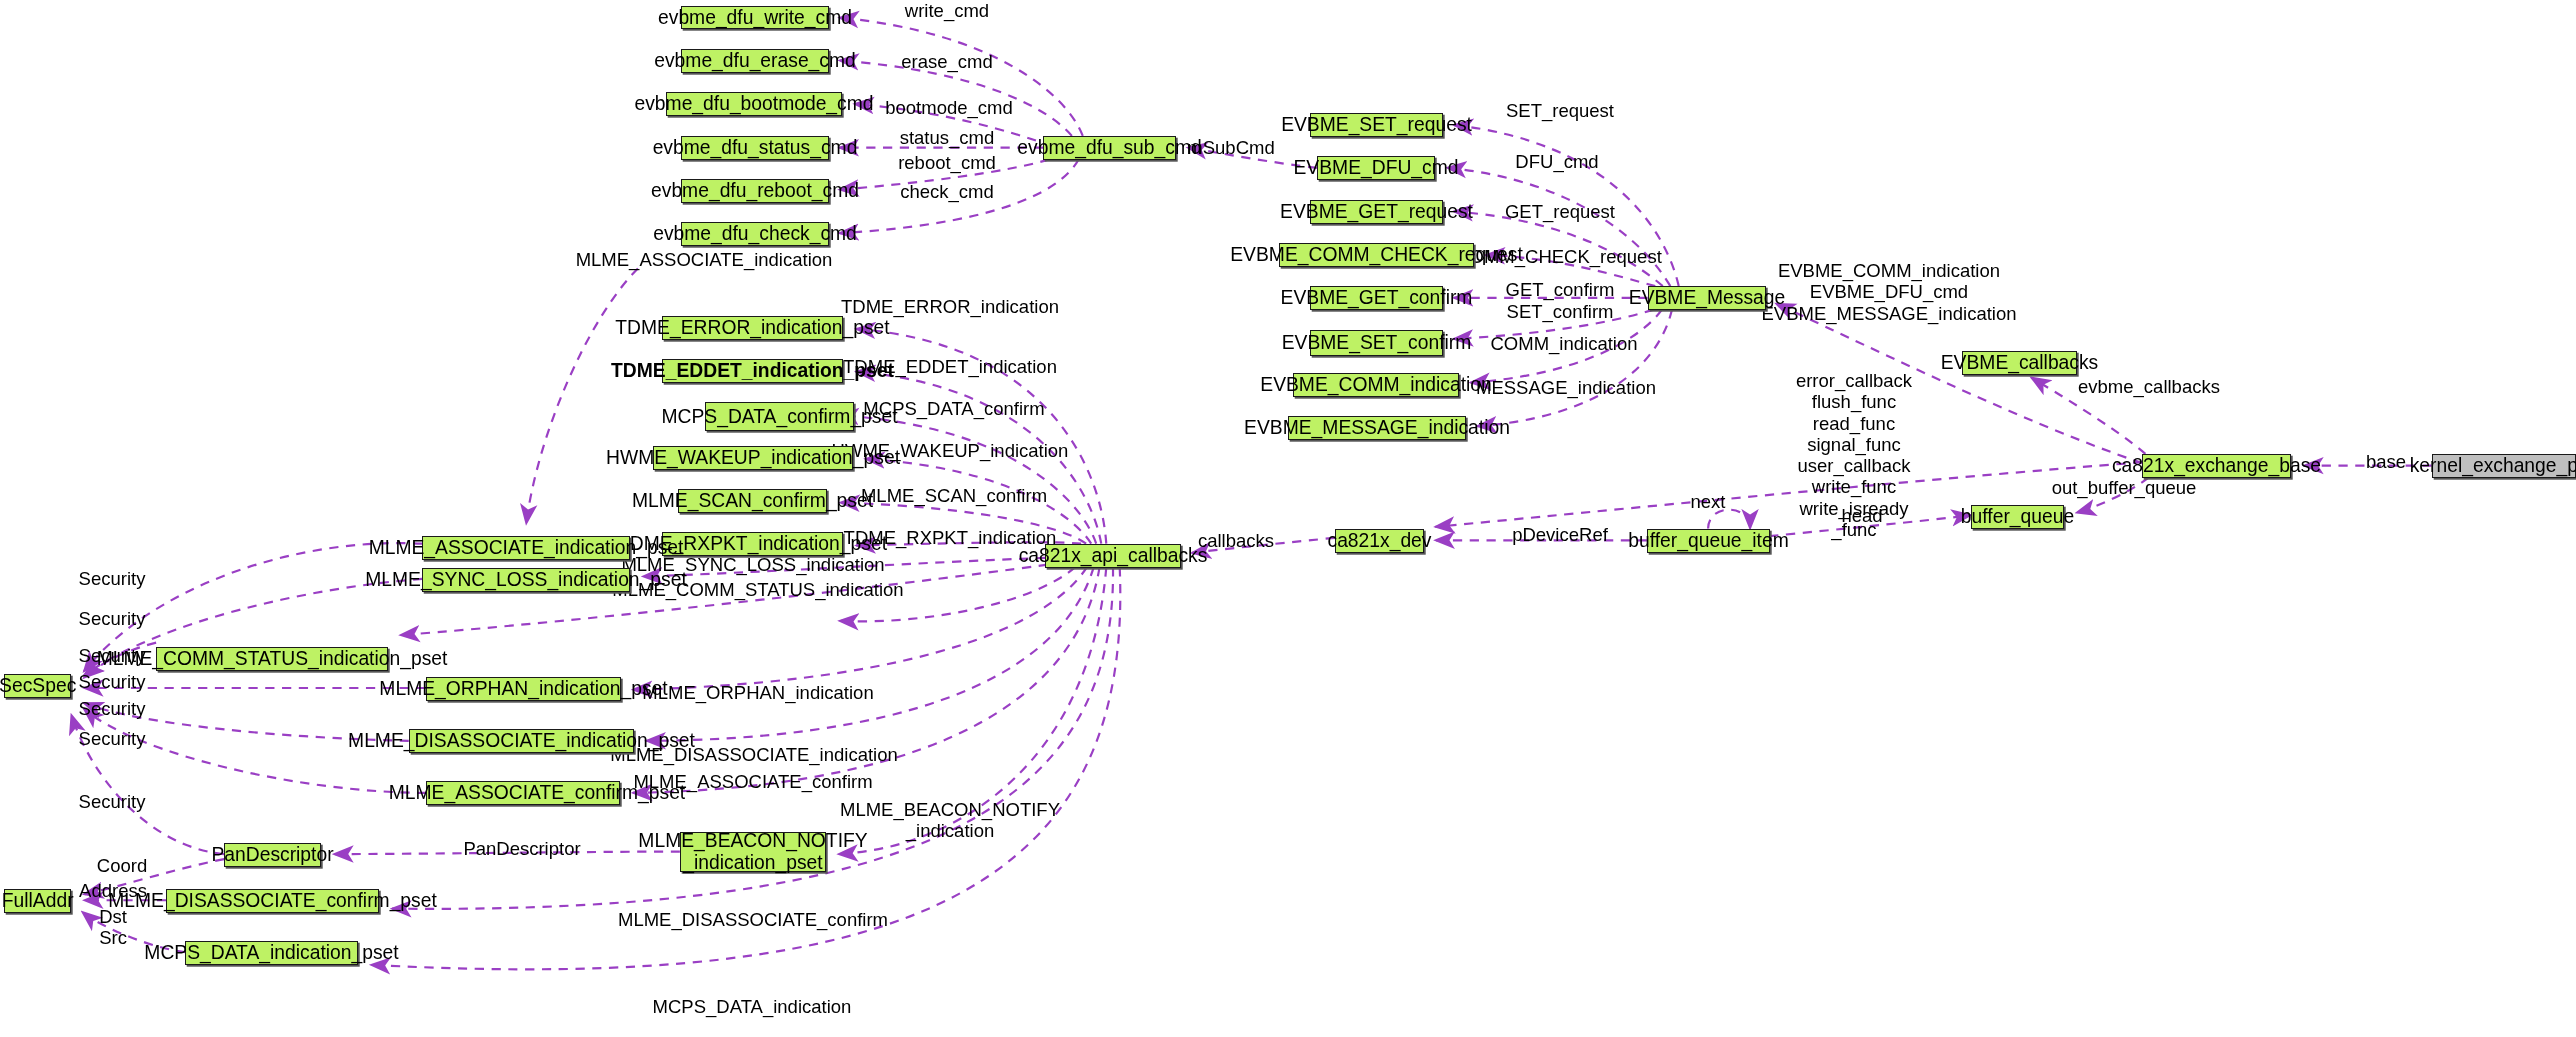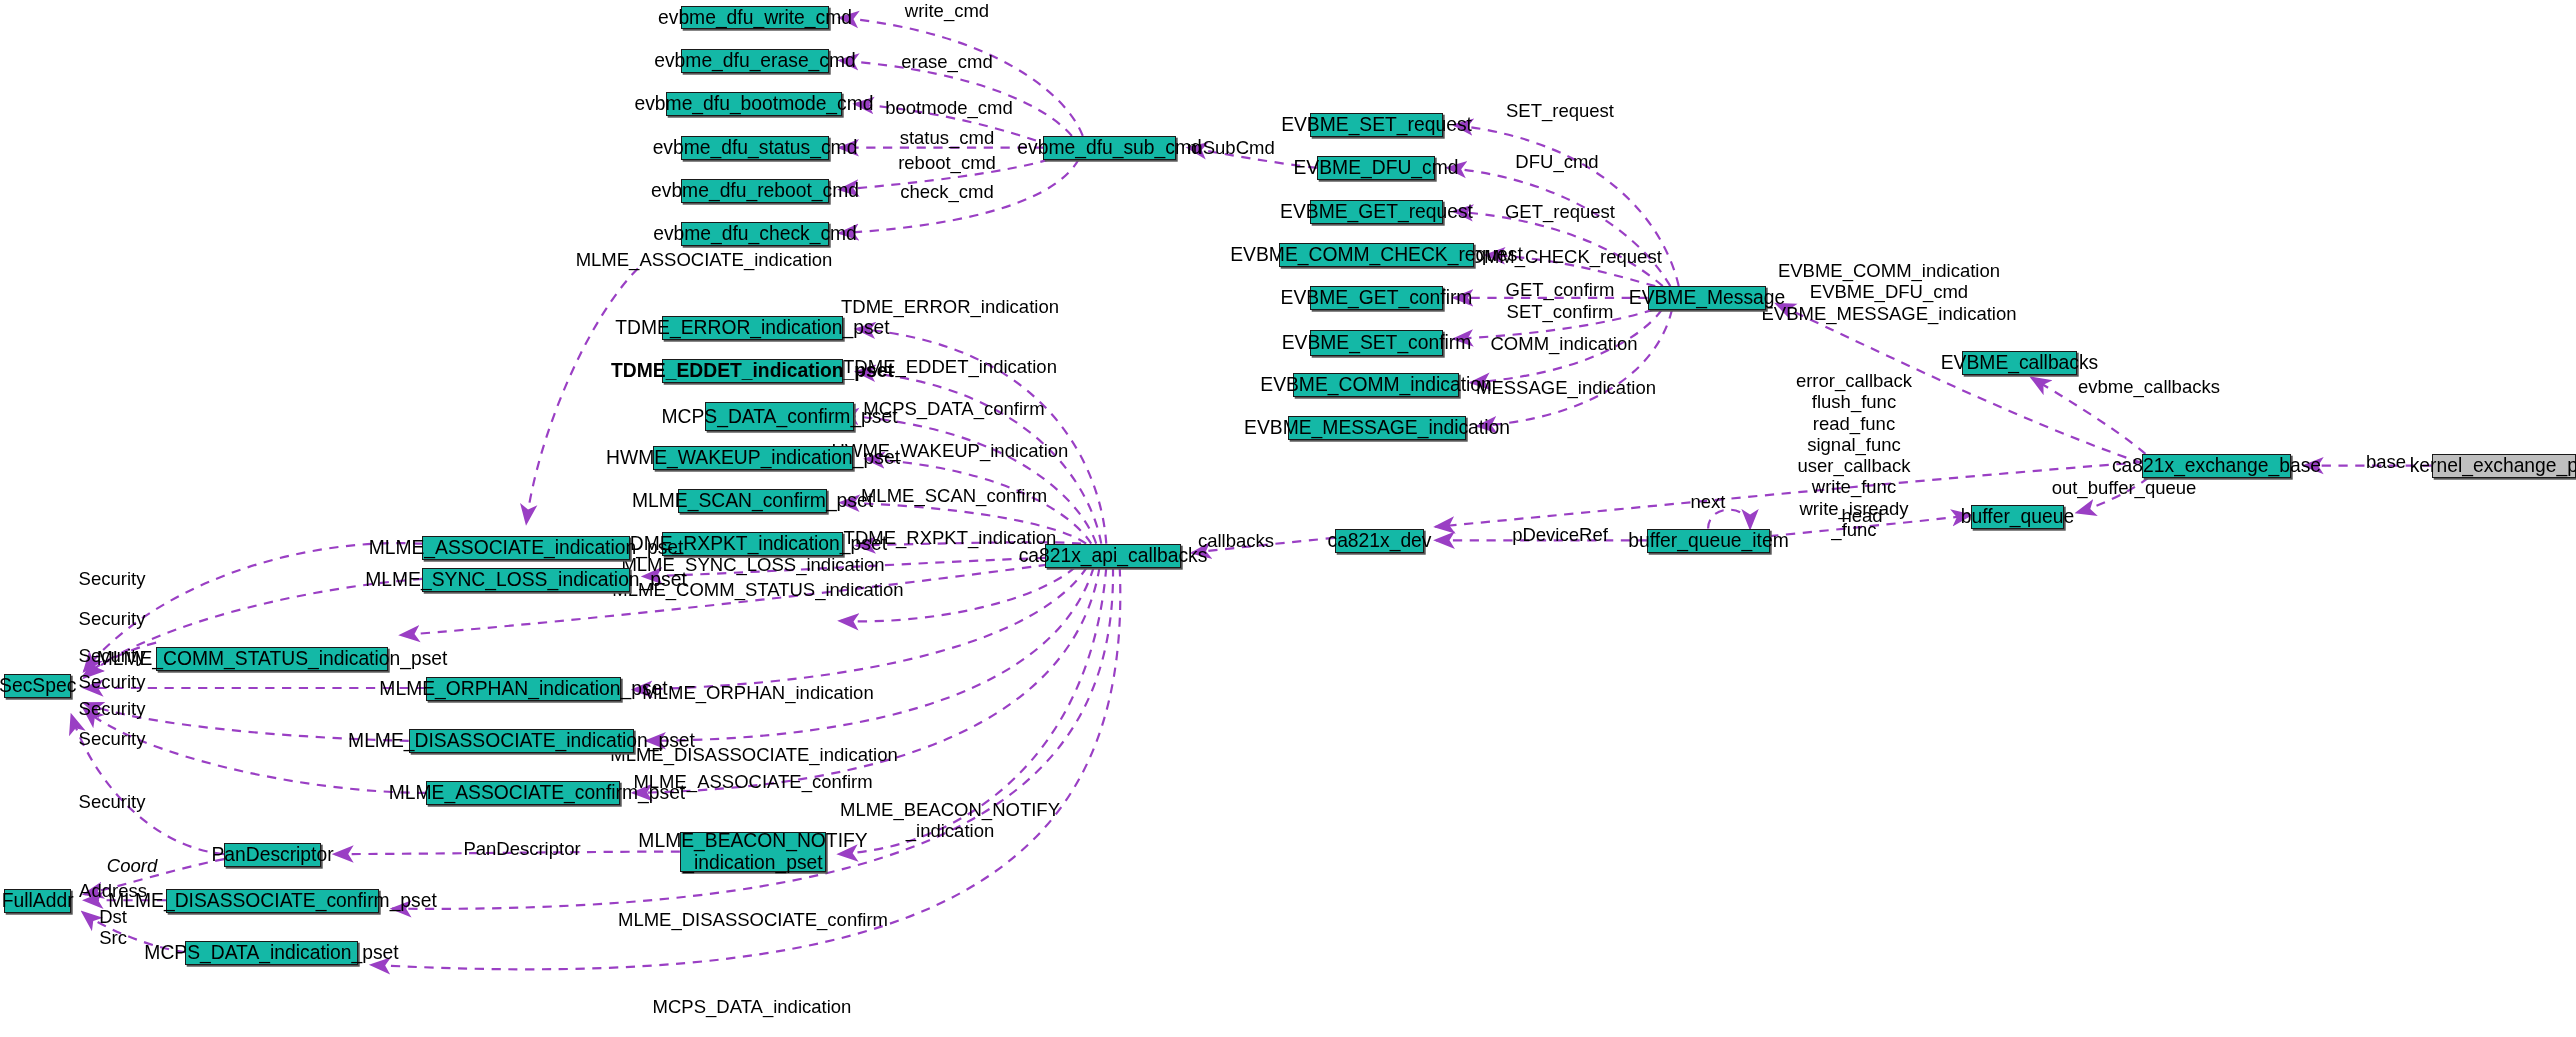--- a/index.html
+++ b/index.html
@@ -20,21 +20,21 @@
     position: absolute;
     left: 0;
     top: 0;
     width: 2576px;
     height: 1037px;
   }
   .node {
     position: absolute;
     box-sizing: border-box;
     border: 1.7px solid #1a1a1a;
-    background: #14b8a6;
+    background: #bef264;
     color: #000000;
     display: flex;
     align-items: center;
     justify-content: center;
     text-align: center;
     line-height: 1.12;
     font-size: 19.3px;
     letter-spacing: 0px;
     white-space: pre-line;
     box-shadow: 1.7px 1.7px 0 0 #555555;
@@ -214,19 +214,19 @@
       <div class="edge-label center" style="left: 753px; top: 920px;">MLME_DISASSOCIATE_confirm</div>
       <div class="edge-label center" style="left: 752px; top: 1007px;">MCPS_DATA_indication</div>
       <div class="edge-label center" style="left: 522px; top: 849px;">PanDescriptor</div>
       <div class="edge-label center" style="left: 112px; top: 579px;">Security</div>
       <div class="edge-label center" style="left: 112px; top: 619px;">Security</div>
       <div class="edge-label center" style="left: 112px; top: 656px;">Security</div>
       <div class="edge-label center" style="left: 112px; top: 682px;">Security</div>
       <div class="edge-label center" style="left: 112px; top: 709px;">Security</div>
       <div class="edge-label center" style="left: 112px; top: 739px;">Security</div>
       <div class="edge-label center" style="left: 112px; top: 802px;">Security</div>
-      <div class="edge-label center" style="left: 132px; top: 866px; font-style: italic;">Coord</div>
+      <div class="edge-label center" style="left: 122px; top: 866px;">Coord</div>
       <div class="edge-label center" style="left: 113px; top: 891px;">Address</div>
       <div class="edge-label center" style="left: 113px; top: 917px;">Dst</div>
       <div class="edge-label center" style="left: 113px; top: 938px;">Src</div>
     </div>
 </div>
 
 
 </body></html>

